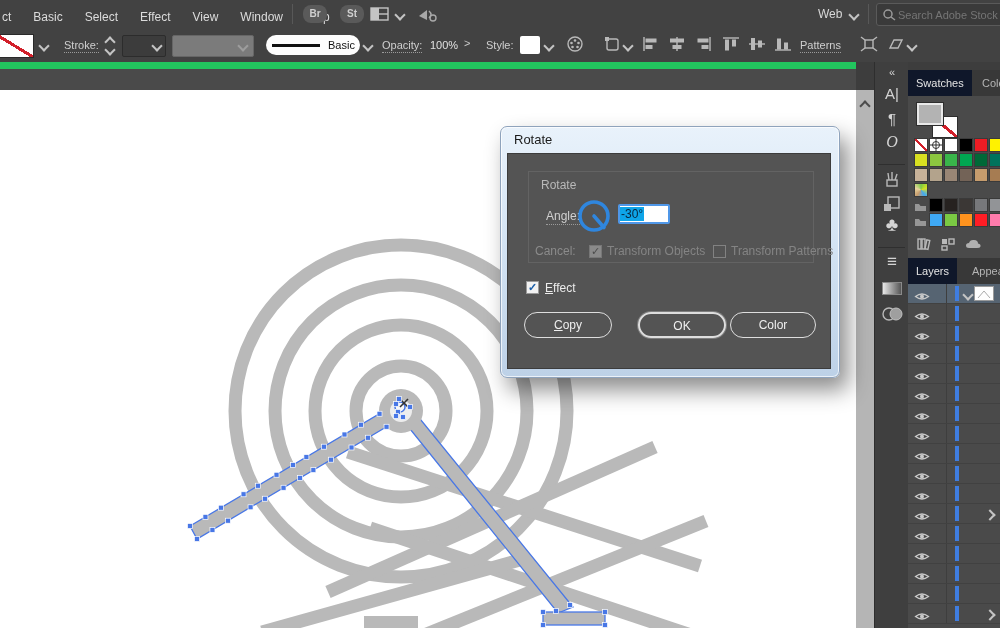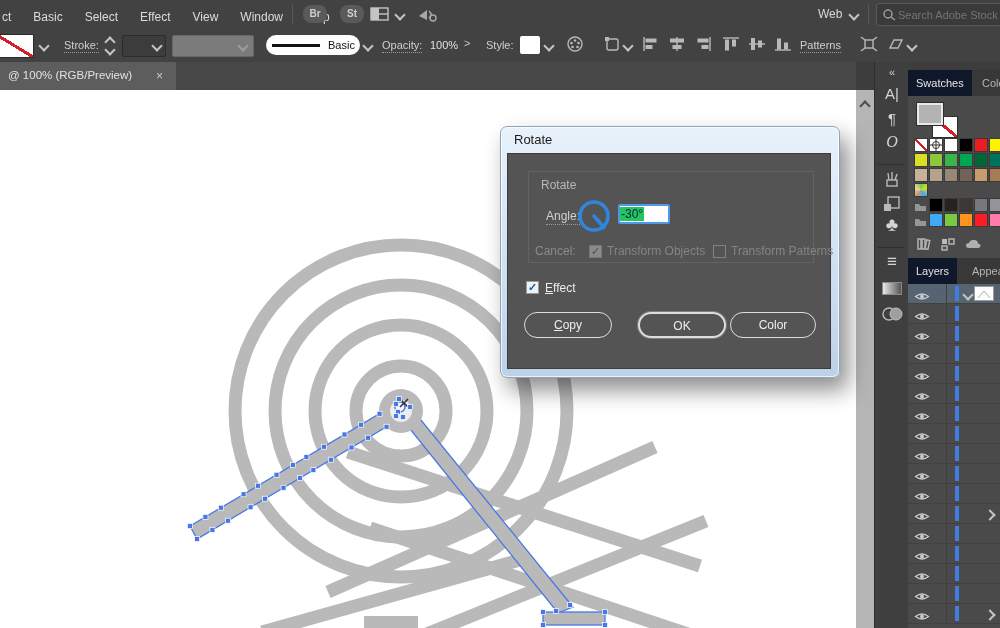--- a/index.html
+++ b/index.html
@@ -59,21 +59,21 @@
      border:1px solid #8fa3bc;
      box-shadow:inset 0 0 0 1px rgba(255,255,255,.7), 8px 12px 22px rgba(0,0,0,.45);}
   #dlg-title{position:absolute;left:13px;top:5px;font-size:13px;color:#1b1b1b;}
   #dlg-body{position:absolute;left:6px;top:26px;width:324px;height:216px;background:#545454;border:1px solid #3c3c3c;box-sizing:border-box;}
   #dlg-group{position:absolute;left:20px;top:17px;width:286px;height:92px;border:1px solid #636363;box-sizing:border-box;}
   #dlg-group-title{position:absolute;left:12px;top:6px;font-size:12px;color:#b9b9b9;}
   #angle-label{position:absolute;left:17px;top:37px;font-size:12px;color:#d0d0d0;}
   #angle-dial{position:absolute;left:47px;top:26px;}
   #angle-input{position:absolute;left:89px;top:32px;width:52px;height:20px;background:#fff;
      border:2px solid #4f97e8;border-radius:2px;box-sizing:border-box;font-size:12px;line-height:16px;}
-  #angle-input .sel{background:#22c55e;color:#082740;padding:0 1px;text-align:right;}
+  #angle-input .sel{background:#0ea5e9;color:#082740;padding:0 1px;text-align:right;}
   #options-label{position:absolute;left:6px;top:72px;font-size:12px;color:#8b8b8b;}
   .cb{position:absolute;width:13px;height:13px;box-sizing:border-box;font-size:11px;line-height:11px;text-align:center;}
   .cb.dis-on{background:#8a8a8a;color:#4c4c4c;border:1px solid #777;}
   .cb.dis-off{background:transparent;border:1px solid #828282;}
   .cb.on{background:#f2f2f2;border:1px solid #9a9a9a;color:#1a5ea8;font-weight:bold;}
   .dis-label{position:absolute;top:72px;font-size:12px;color:#848484;white-space:nowrap;}
   #preview-label{position:absolute;left:37px;top:127px;font-size:12px;color:#ececec;}
   .fl-u{display:inline-block;}
   .fl-u::first-letter{text-decoration:underline;}
   .pill{position:absolute;top:158px;height:26px;border:1.5px solid #dedede;border-radius:14px;
@@ -217,26 +217,20 @@
         <line x1="17" y1="1" x2="13" y2="4" class="iconsvg"></line>
       <line x1="1" y1="15" x2="5" y2="12" class="iconsvg"></line>
         <line x1="17" y1="15" x2="13" y2="12" class="iconsvg"></line>
     </svg>
     <svg class="icon18" style="left:886px">
       <path d="M4 12 L8 4 L16 4 L12 12 Z" class="iconsvg"></path>
     </svg>
     <span class="chev abs" style="left:908px;top:14px"></span>
   </div>
 
-  <div id="tabbar" class="abs">
-    <div id="doc-tab">
-      <span class="title">@ 100% (RGB/Preview)</span>
-      <span class="close">×</span>
-    </div>
-  </div>
 
   <div id="canvas" class="abs">
     <svg width="856" height="538" viewBox="0 90 856 538">
 
       <g fill="none" stroke="var(--artwork-gray)" stroke-width="13">
         <circle cx="401" cy="411" r="45"></circle>
         <circle cx="401" cy="411" r="86"></circle>
         <circle cx="401" cy="411" r="126"></circle>
         <circle cx="401" cy="411" r="166"></circle>
       </g>

